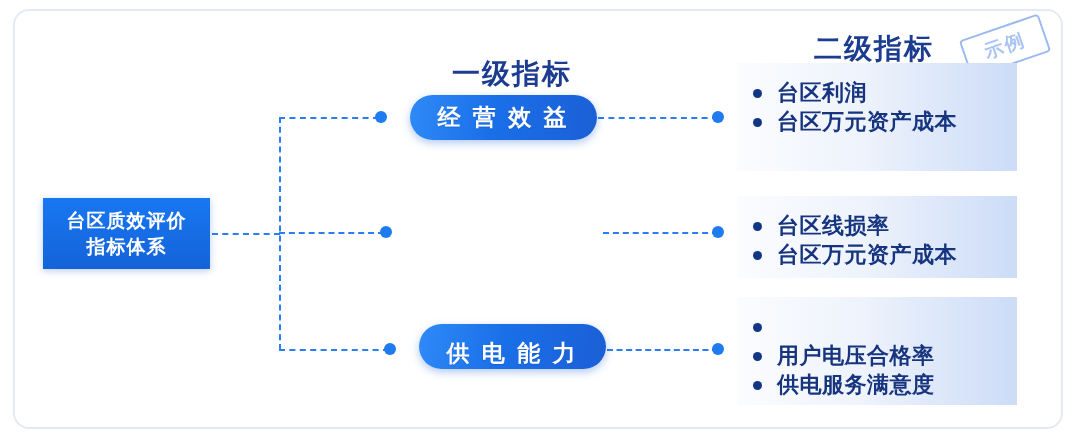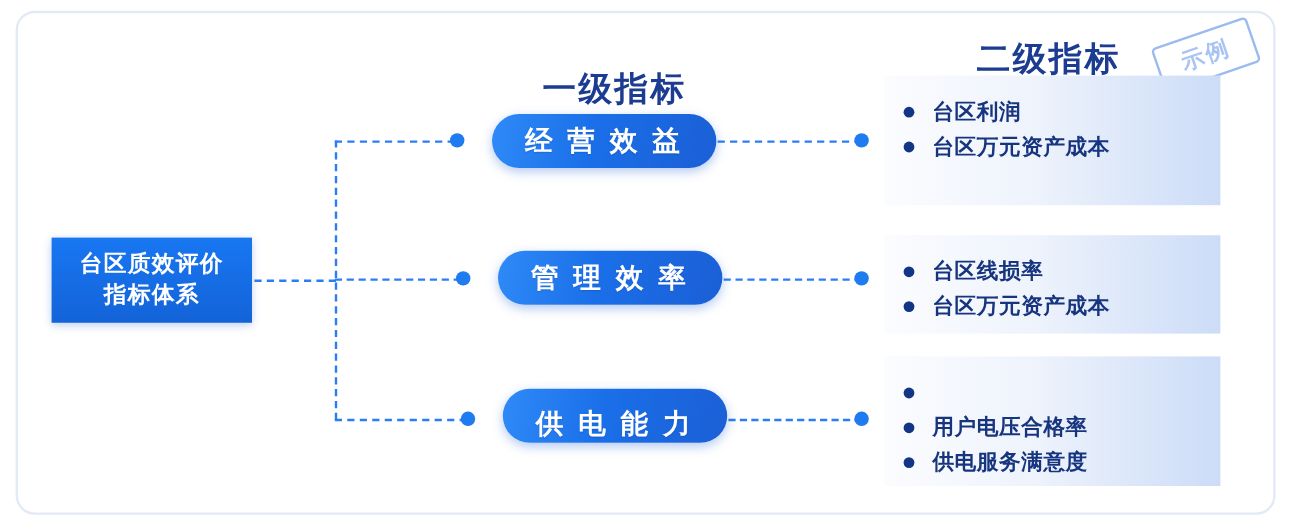--- a/index.html
+++ b/index.html
@@ -158,21 +158,21 @@
   }
   .bullet {
     width: 9px;
     height: 9px;
     border-radius: 50%;
     background: #123585;
     flex: 0 0 auto;
     margin-right: 15px;
   }
   .panel-label {
-    font-size: 18px;
+    font-size: 22px;
     font-weight: 700;
     color: #17357f;
     letter-spacing: 0.5px;
     white-space: nowrap;
   }
 </style>
 </head>
 <body>
 
 <div id="stage">
@@ -206,23 +206,20 @@
   <div class="dot" style="left:712px; top:226px;"></div>
 
   <div class="h-dash" style="left:279px; top:349px; width:110px;"></div>
   <div class="dot" style="left:384px; top:343px;"></div>
   <div class="h-dash" style="left:607px; top:349px; width:111px;"></div>
   <div class="dot" style="left:712px; top:343px;"></div>
 
   <div class="pill" id="pill-0">
     <span class="pill-text">经 营 效 益</span>
   </div>
-  <div class="pill" id="pill-1">
-    <span class="pill-text">管 理 效 率</span>
-  </div>
   <div class="pill" id="pill-2">
     <span class="pill-text">供 电 能 力</span>
   </div>
 
   <div class="panel" id="panel-0">
     <div class="panel-item">
       <span class="bullet"></span>
       <span class="panel-label">台区利润</span>
     </div>
     <div class="panel-item">

